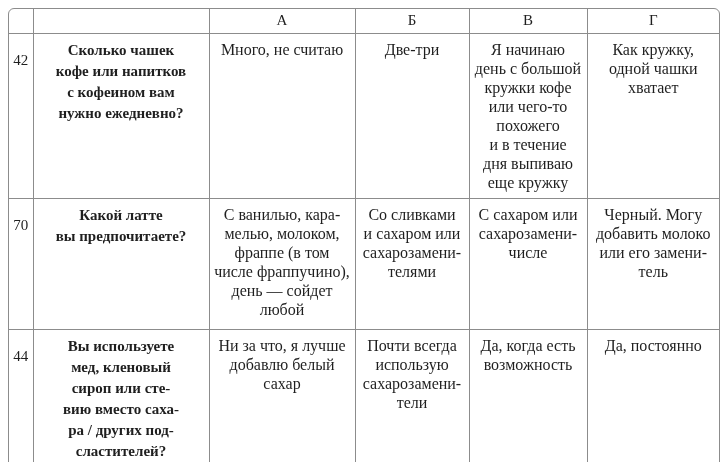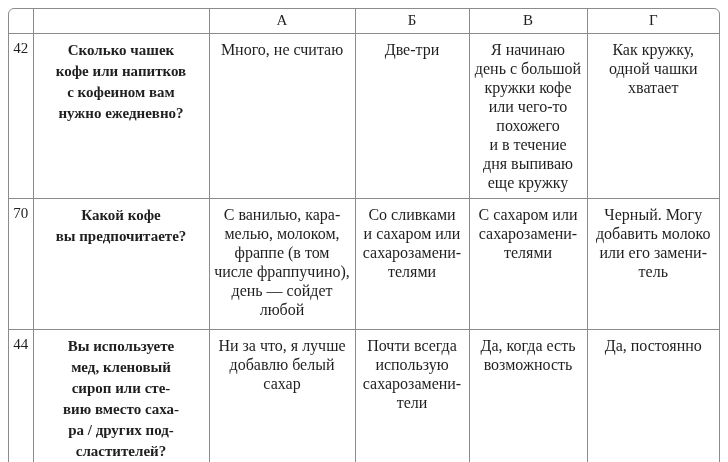--- a/index.html
+++ b/index.html
@@ -48,21 +48,21 @@
     font-size: 15px;
     padding: 2px 4px;
   }
   tr.header-row { height: 24px; }
   tr.row-42 { height: 165px; }
   tr.row-43 { height: 131px; }
   tr.row-44 { height: 126px; }
 
   td.num-cell {
     font-size: 15px;
-    padding-top: 6px;
+    padding-top: 18px;
   }
   td.question-cell {
     font-weight: bold;
     font-size: 15px;
     line-height: 21px;
     padding-top: 6px;
   }
   td.answer-cell {
     font-size: 16px;
     line-height: 19px;
@@ -109,35 +109,35 @@
 и в течение
 дня выпиваю
 еще кружку</td>
       <td class="answer-cell">Как кружку,
 одной чашки
 хватает</td>
     </tr>
 
     <tr class="row-43">
       <td class="num-cell">70</td>
-      <td class="question-cell">Какой кофе
+      <td class="question-cell">Какой латте
 вы предпочитаете?</td>
       <td class="answer-cell">С ванилью, кара-
 мелью, молоком,
 фраппе (в том
 числе фраппучино),
 день — сойдет
 любой</td>
       <td class="answer-cell">Со сливками
 и сахаром или
 сахарозамени-
 телями</td>
       <td class="answer-cell">С сахаром или
 сахарозамени-
-телями</td>
+числе</td>
       <td class="answer-cell">Черный. Могу
 добавить молоко
 или его замени-
 тель</td>
     </tr>
 
     <tr class="row-44">
       <td class="num-cell">44</td>
       <td class="question-cell">Вы используете
 мед, кленовый

